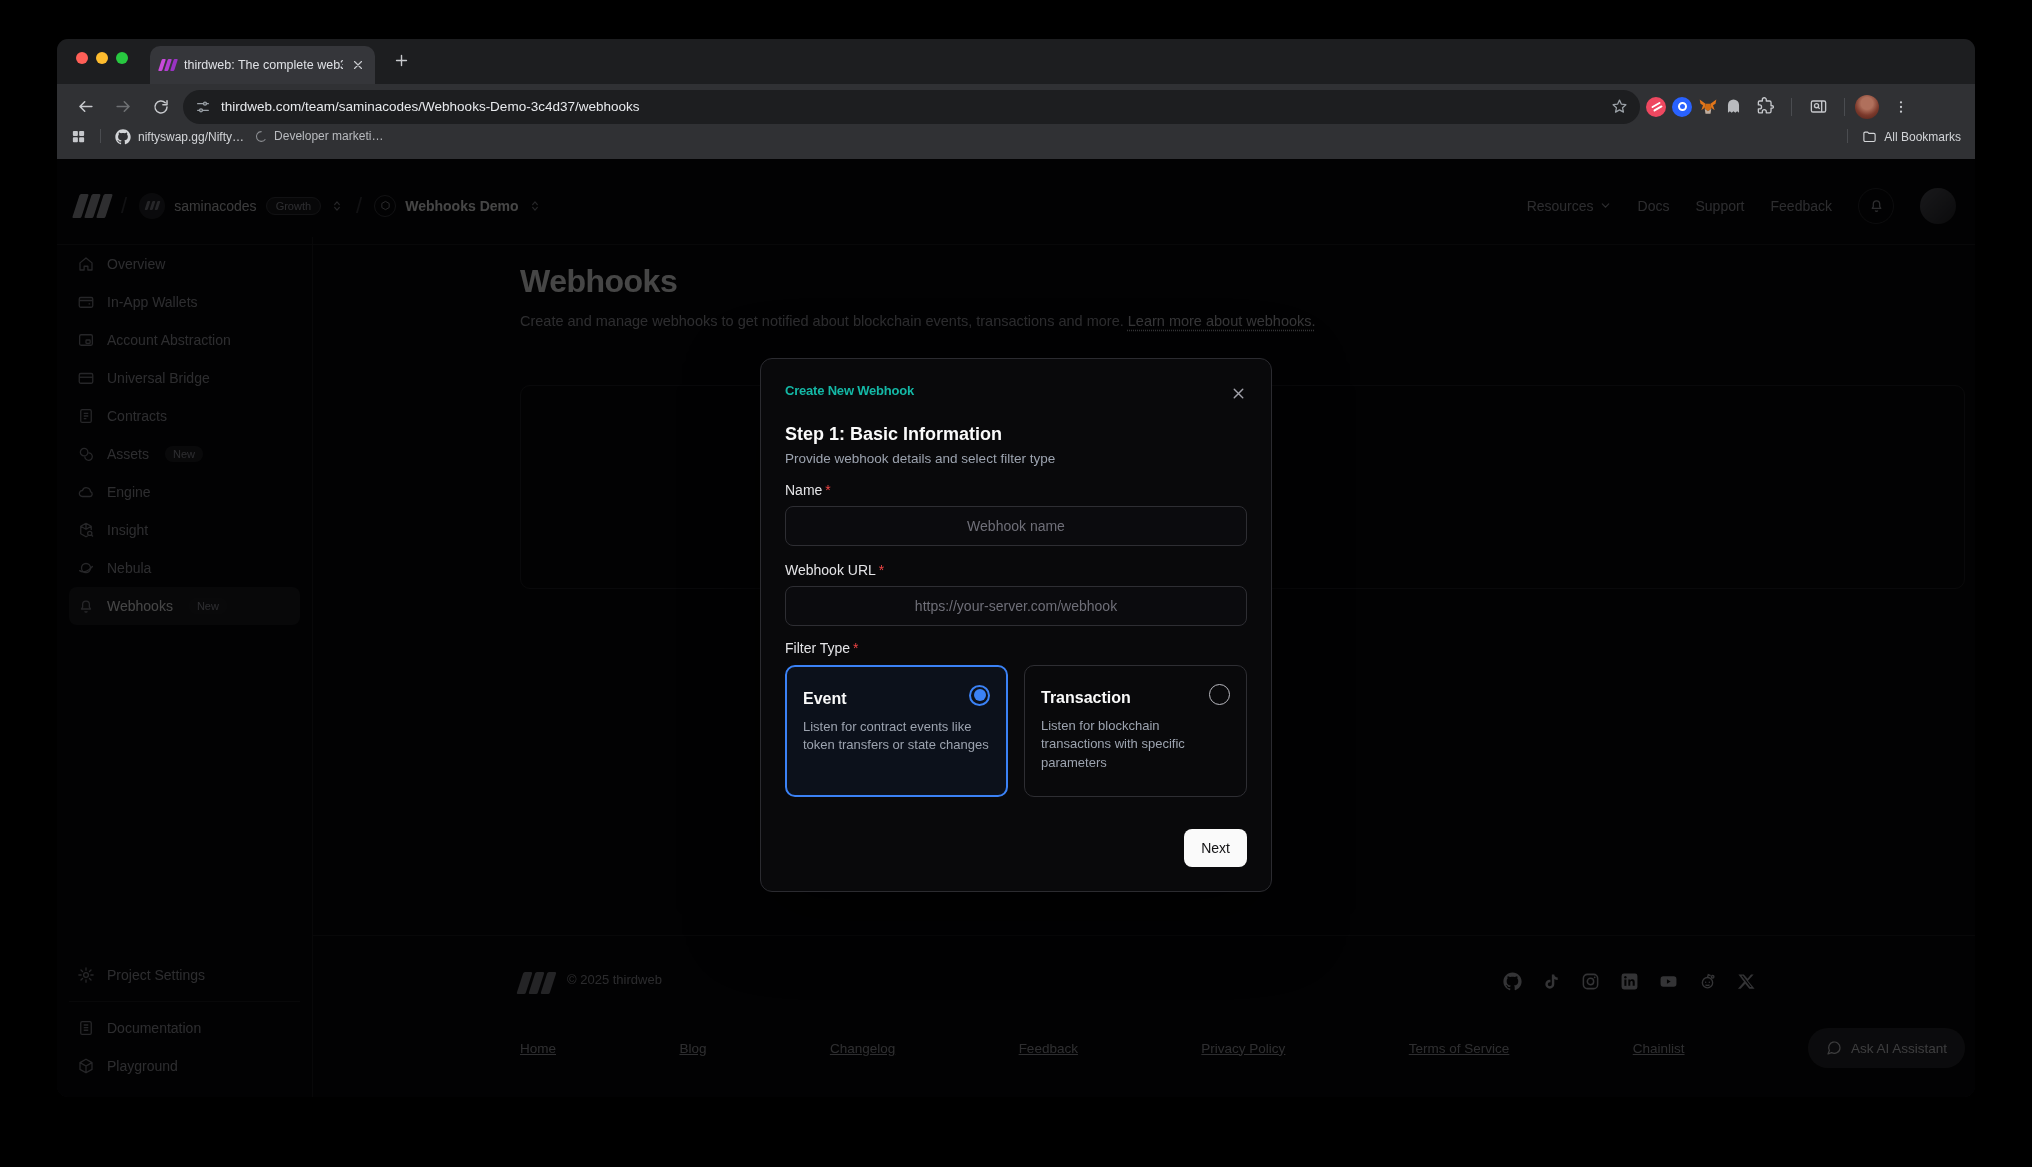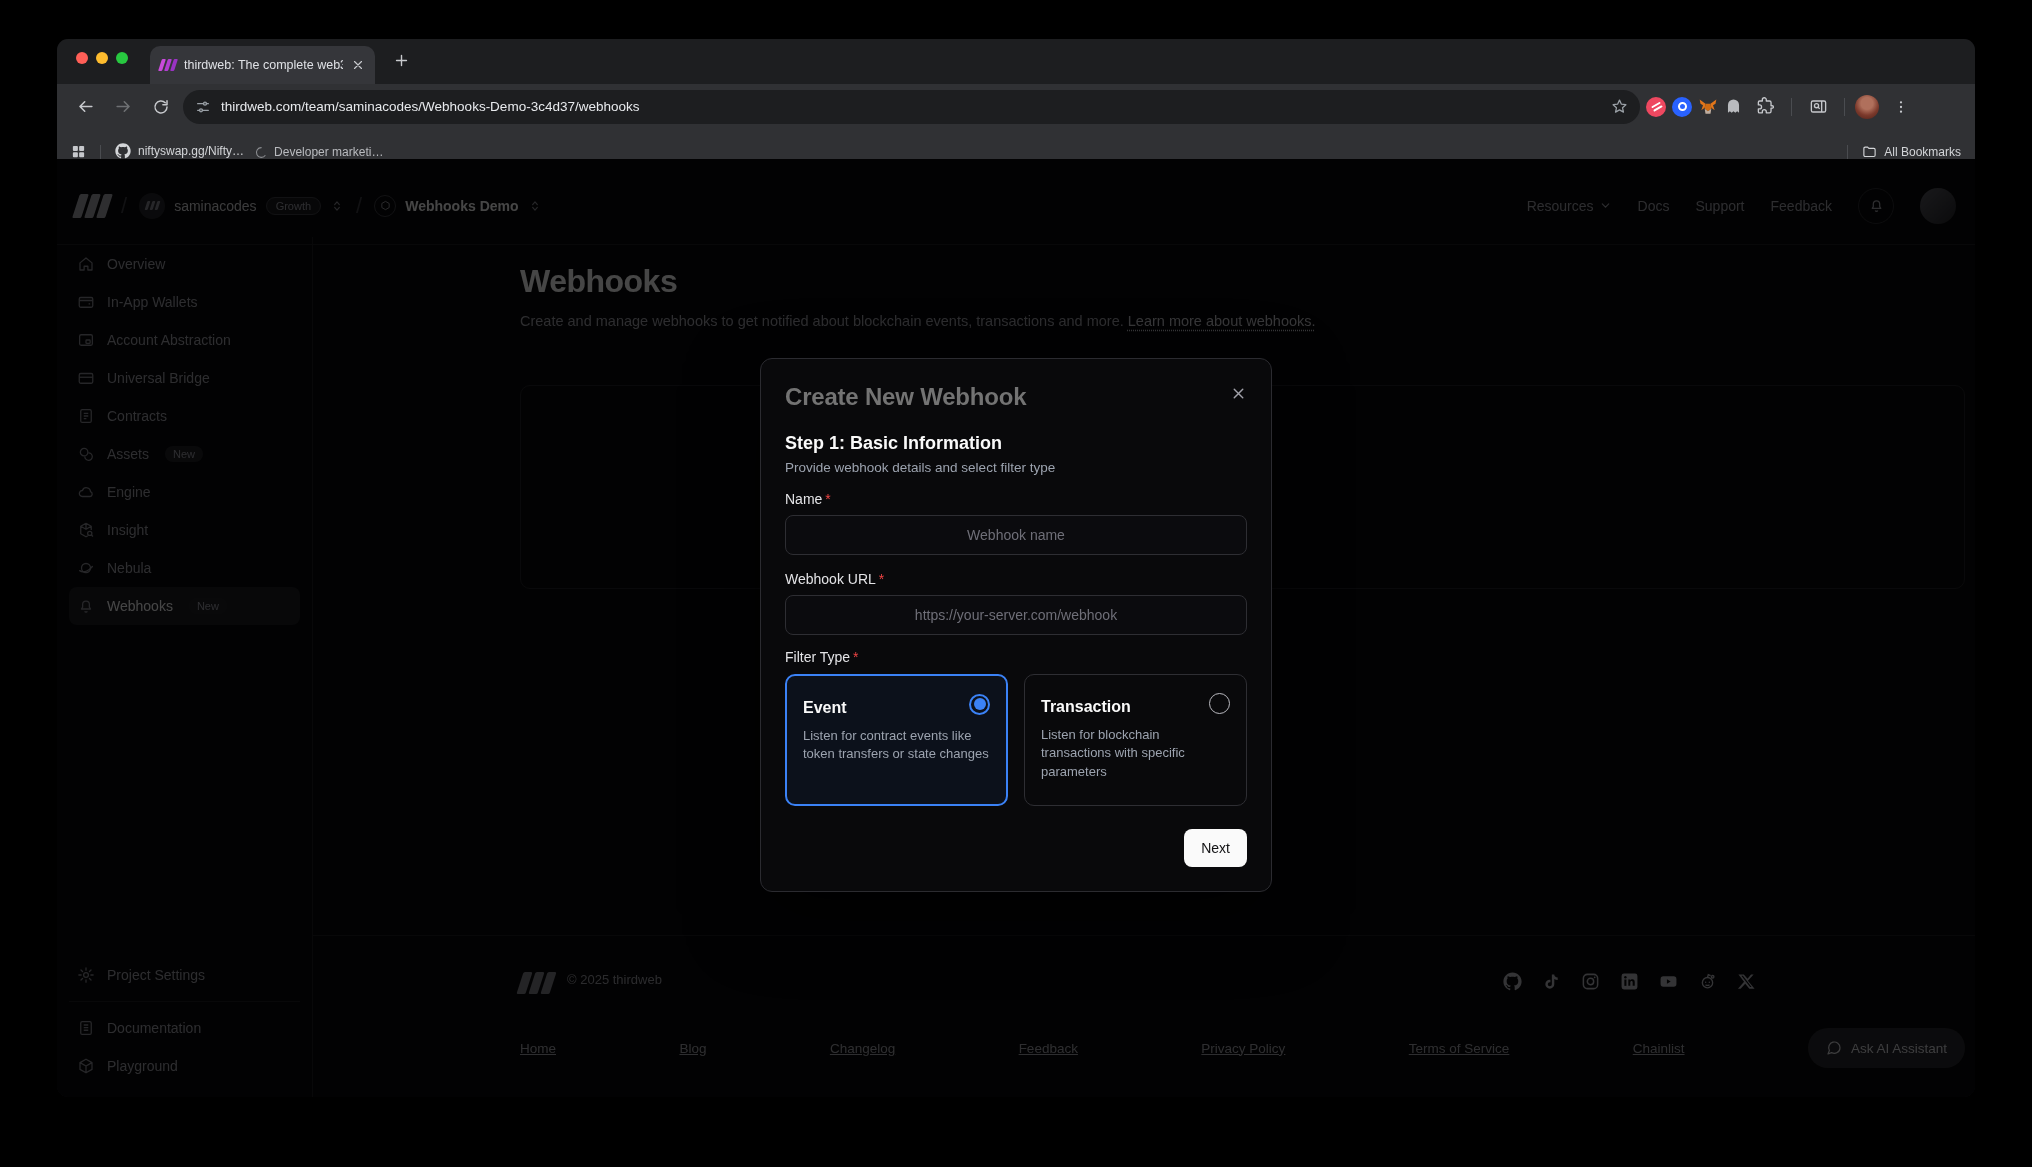--- a/index.html
+++ b/index.html
@@ -36,21 +36,21 @@
   .ext { width:20px; height:20px; border-radius:50%; flex:0 0 auto; }
   .ext-red { background:#ee4860; display:flex; align-items:center; justify-content:center; }
   .ext-red i { display:block; width:10px; height:2px; background:#fff; border-radius:2px; transform:rotate(-30deg); box-shadow:0 4px 0 #fff; margin-top:-4px; }
   .ext-blue { background:#2962ff; display:flex; align-items:center; justify-content:center; }
   .ext-blue i { display:block; width:9px; height:9px; border:2.5px solid #fff; border-radius:50%; }
   .vsep { width:1px; height:18px; background:#4a4c50; margin:0 4px; flex:0 0 auto; }
   .avatar-sm { width:24px; height:24px; border-radius:50%; background:radial-gradient(circle at 50% 35%, #b0705c 0 30%, #7c3a2c 60%, #4b2019 100%); flex:0 0 auto; }
 
   
   .bookbar { position:absolute; left:0; top:90px; right:0; height:30px; background:#303134;
-             display:flex; align-items:flex-end; padding:0 14px; gap:10px; color:#c6c8cc; font-size:12px; }
+             display:flex; align-items:flex-start; padding:0 14px; gap:10px; color:#c6c8cc; font-size:12px; }
   .bk { display:flex; align-items:center; gap:7px; color:#d3d5d8; }
   .bk-spacer { flex:1; }
 
   
   .page { position:absolute; left:0; top:120px; right:0; bottom:0; background:#09090b; }
 
   .dash-header { position:absolute; left:0; top:8px; right:0; height:78px; display:flex; align-items:center;
                  padding:0 19px; gap:12px; border-bottom:1px solid #1f1f23; }
   .tw-logo { display:flex; gap:3px; }
   .tw-logo i { display:block; width:9px; height:24px; background:#a6a6ad; transform:skewX(-18deg); border-radius:1.5px; }
@@ -99,21 +99,21 @@
   .f-link { color:#a7a7ae; font-size:13.5px; }
   .ask-ai { height:40px; border-radius:20px; background:#2a2a2f; color:#d9d9de; font-size:13.5px;
             display:flex; align-items:center; gap:9px; padding:0 18px; }
 
   
   .overlay { position:absolute; left:0; top:120px; right:0; bottom:0; background:rgba(0,0,0,.72); }
   .modal { position:absolute; left:703px; top:319px; width:512px; height:534px; background:#09090b;
            border:1px solid #2b2b30; border-radius:12px; padding:24px; box-shadow:0 24px 70px rgba(0,0,0,.75);
            display:flex; flex-direction:column; }
   .m-head { display:flex; align-items:flex-start; justify-content:space-between; }
-  .m-title { color:#737373; font-size:24px; font-weight:600; letter-spacing:-.2px; }
+  .m-title { color:#14b8a6; font-size:13px; font-weight:600; letter-spacing:-.2px; }
   .m-close { color:#a1a1aa; display:flex; margin-top:2px; }
   .m-step { margin-top:22px; color:#fafafa; font-size:18px; font-weight:600; }
   .m-sub { margin-top:6px; color:#9ca3af; font-size:13.5px; }
   .m-label { margin-top:16px; color:#e4e4e7; font-size:14px; font-weight:500; }
   .req { color:#ef4444; margin-left:3px; }
   .m-input { margin-top:8px; height:40px; width:100%; background:#0b0b0e; border:1px solid #2e2e33; border-radius:8px;
              color:#e4e4e7; font-size:14px; padding:0 14px; outline:none; font-family:inherit;text-align:center; }
   .m-input::placeholder { color:#6f6f78; }
   .m-cards { margin-top:9px; display:flex; gap:16px; }
   .opt-card { width:224px; height:132px; border-radius:10px; padding:15px 16px; }

